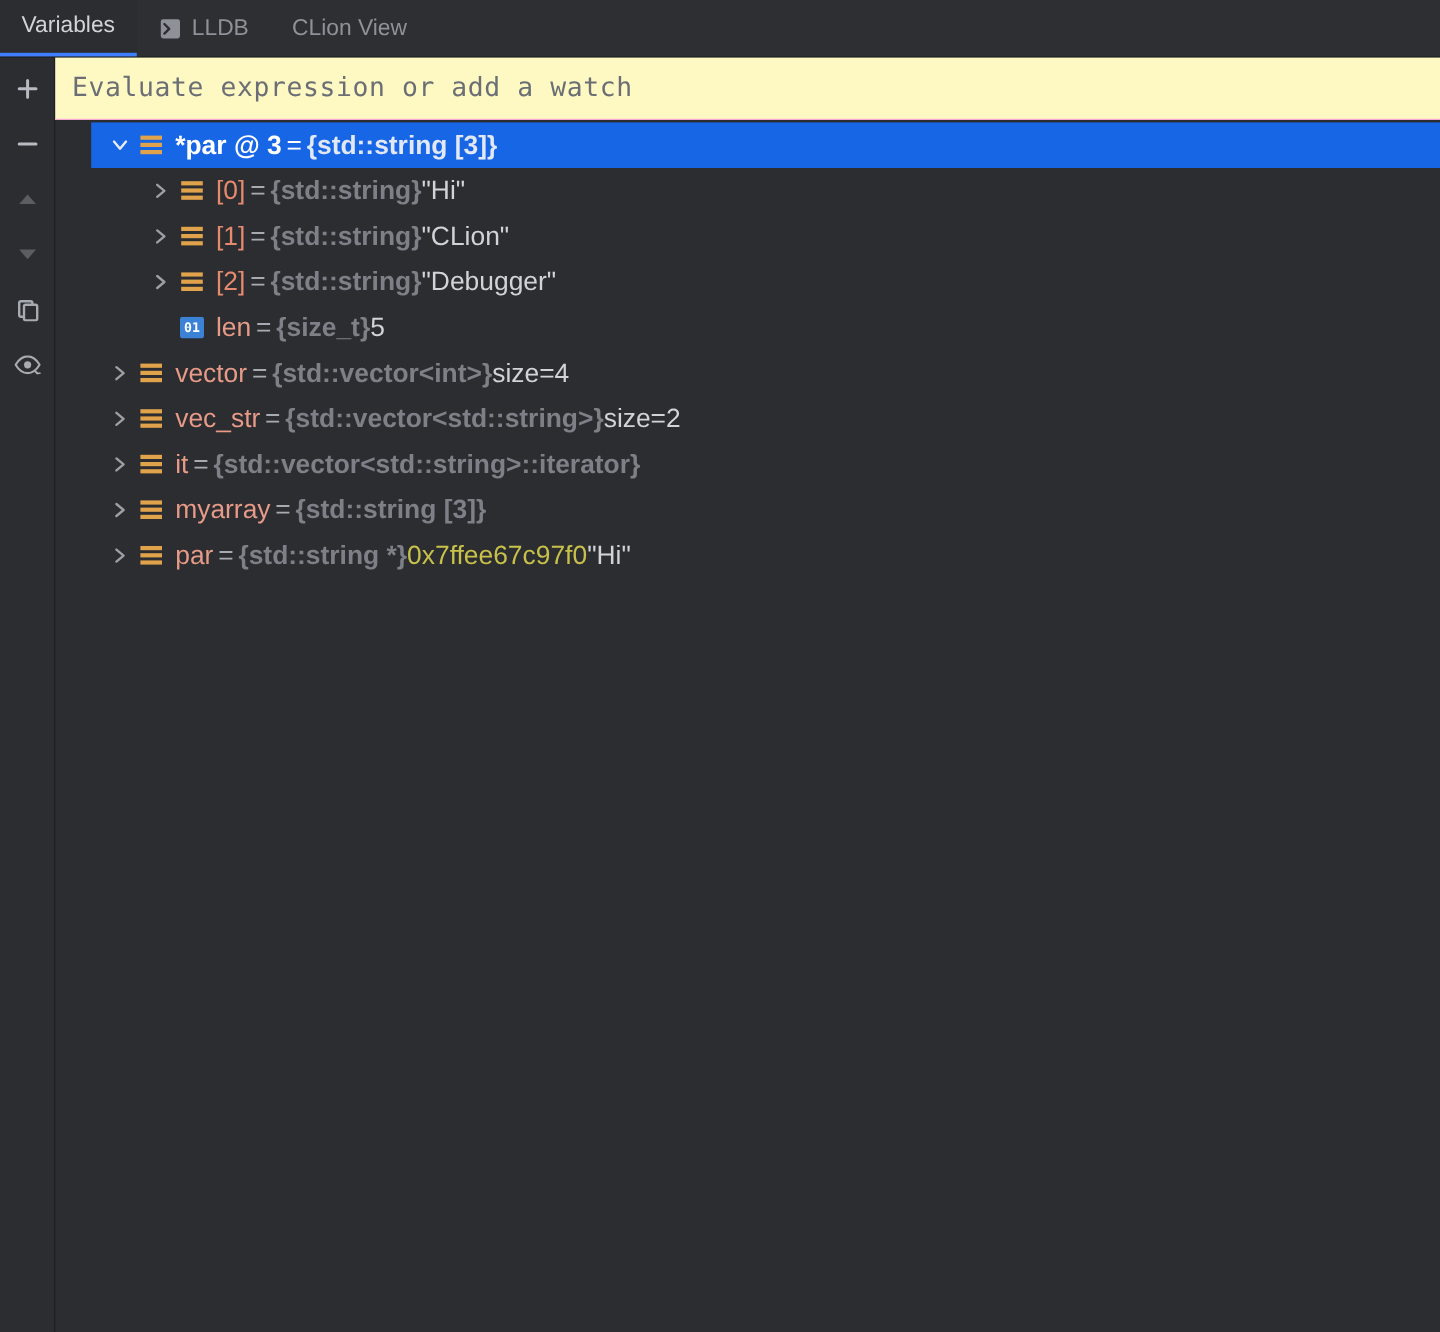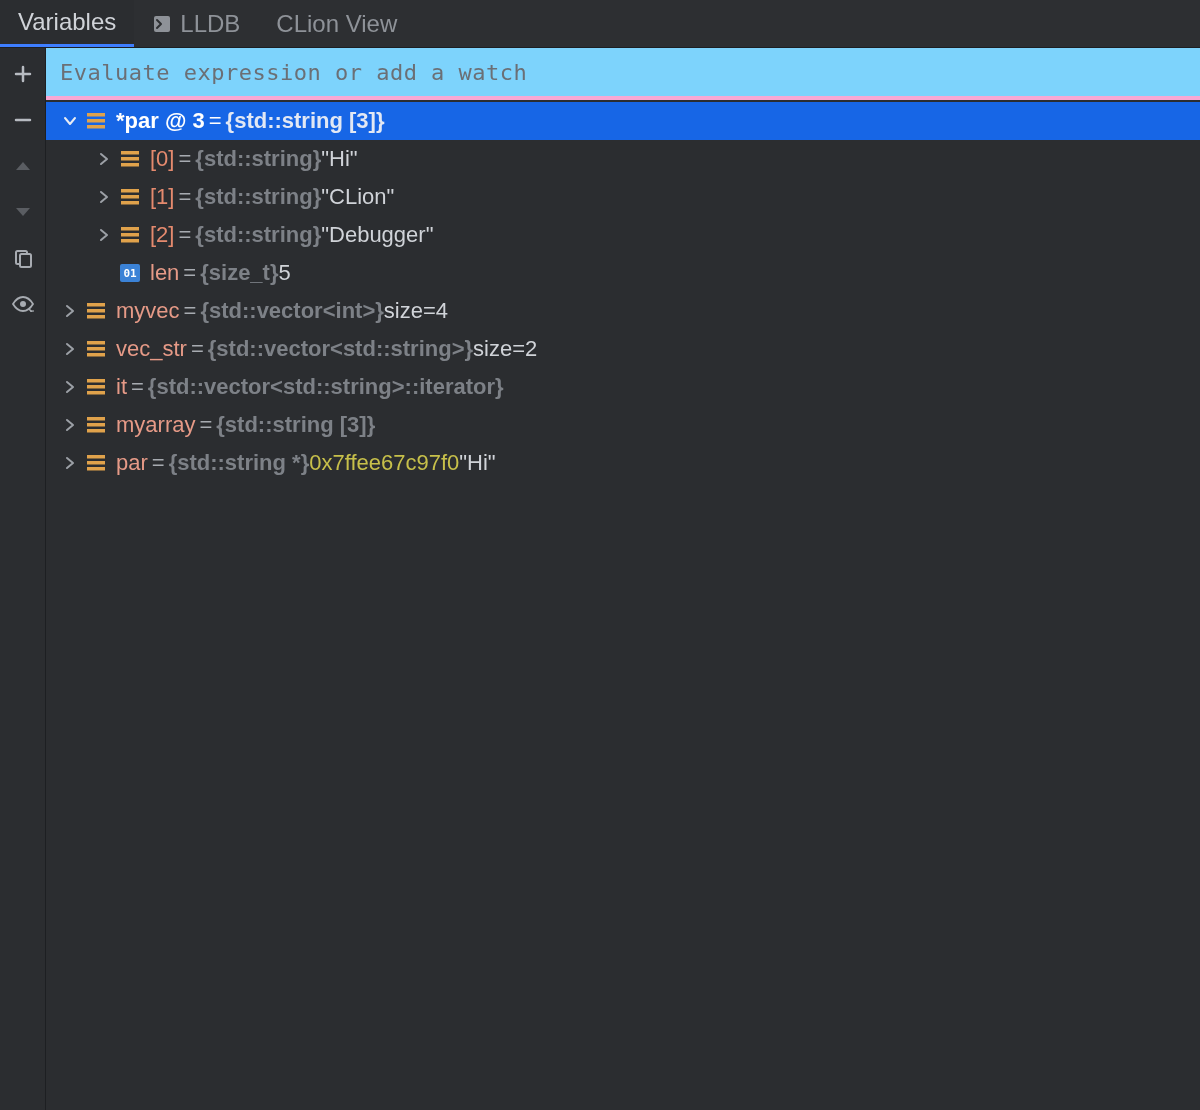--- a/index.html
+++ b/index.html
@@ -18,21 +18,21 @@
     height: 48px;
     display: flex;
     align-items: stretch;
     border-bottom: 1px solid #1d1f22;
     background: #2d2f32;
   }
   .tab {
     display: flex; align-items: center;
     padding: 0 18px;
     color: #8e9298;
-    font-size: 24px;
+    font-size: 19px;
     cursor: pointer;
     gap: 8px;
   }
   .tab.active {
     color: #d0d3d8;
     border-bottom: 3px solid #3e7eff;
     background: #2b2d30;
   }
   .tab-icon {
     width: 20px; height: 20px; display: inline-flex; align-items: center; justify-content: center;
@@ -54,39 +54,40 @@
     color: #9a9ea4;
     cursor: pointer;
   }
   .gutter-btn.dim { color: #5a5d62; }
   .gutter-btn svg { display: block; }
 
   .mainpane { flex: 1; display: flex; flex-direction: column; min-width: 0; }
 
   .watch-input {
     height: 52px;
-    background: #7dd3fc;
-    border-bottom: 4px solid #f9a8d4;
+    background: #fef9c3;
+    border-bottom: 1px solid #f9a8d4;
     display: flex; align-items: center;
     padding-left: 14px;
   }
   .watch-input .placeholder {
     color: #6b6f75;
     font-family: ui-monospace, "SF Mono", Menlo, Consolas, monospace;
     font-size: 22px;
     letter-spacing: 0.5px;
   }
 
   .tree { flex: 1; overflow: auto; padding-top: 2px; }
   .row {
     display: flex; align-items: center;
     height: 38px;
     white-space: nowrap;
     font-size: 22px;
     font-family: -apple-system, "Helvetica Neue", Arial, sans-serif;
+    margin-left: 30px;
   }
   .row.sel { background: #1766e6; color: #ffffff; }
   .indent { display: inline-block; }
   .arrow {
     width: 24px; height: 24px;
     display: inline-flex; align-items: center; justify-content: center;
     margin-right: 4px;
     color: #9ca0a6;
     flex-shrink: 0;
   }
@@ -281,21 +282,21 @@
                 <path d="M4 2 L10 7 L4 12" fill="none" stroke="currentColor" stroke-width="2" stroke-linecap="round" stroke-linejoin="round"></path>
               </svg>
           </span>
           <span class="icon">
             <svg width="20" height="18" viewBox="0 0 20 18">
               <rect x="1" y="1" width="18" height="3.5" fill="#e0a24b"></rect>
                 <rect x="1" y="7" width="18" height="3.5" fill="#e0a24b"></rect>
                 <rect x="1" y="13" width="18" height="3.5" fill="#e0a24b"></rect>
             </svg>
           </span>
-          <span class="t-name">myvec</span>
+          <span class="t-name">vector</span>
           <span class="t-eq"> = </span>
           <span class="t-type">{std::vector&lt;int&gt;}</span>
           <span class="t-val"> size=4</span>
         </div>
 
         <div class="row">
           <span class="indent" style="width:12px"></span>
           <span class="arrow">
             <svg width="14" height="14" viewBox="0 0 14 14">
                 <path d="M4 2 L10 7 L4 12" fill="none" stroke="currentColor" stroke-width="2" stroke-linecap="round" stroke-linejoin="round"></path>

